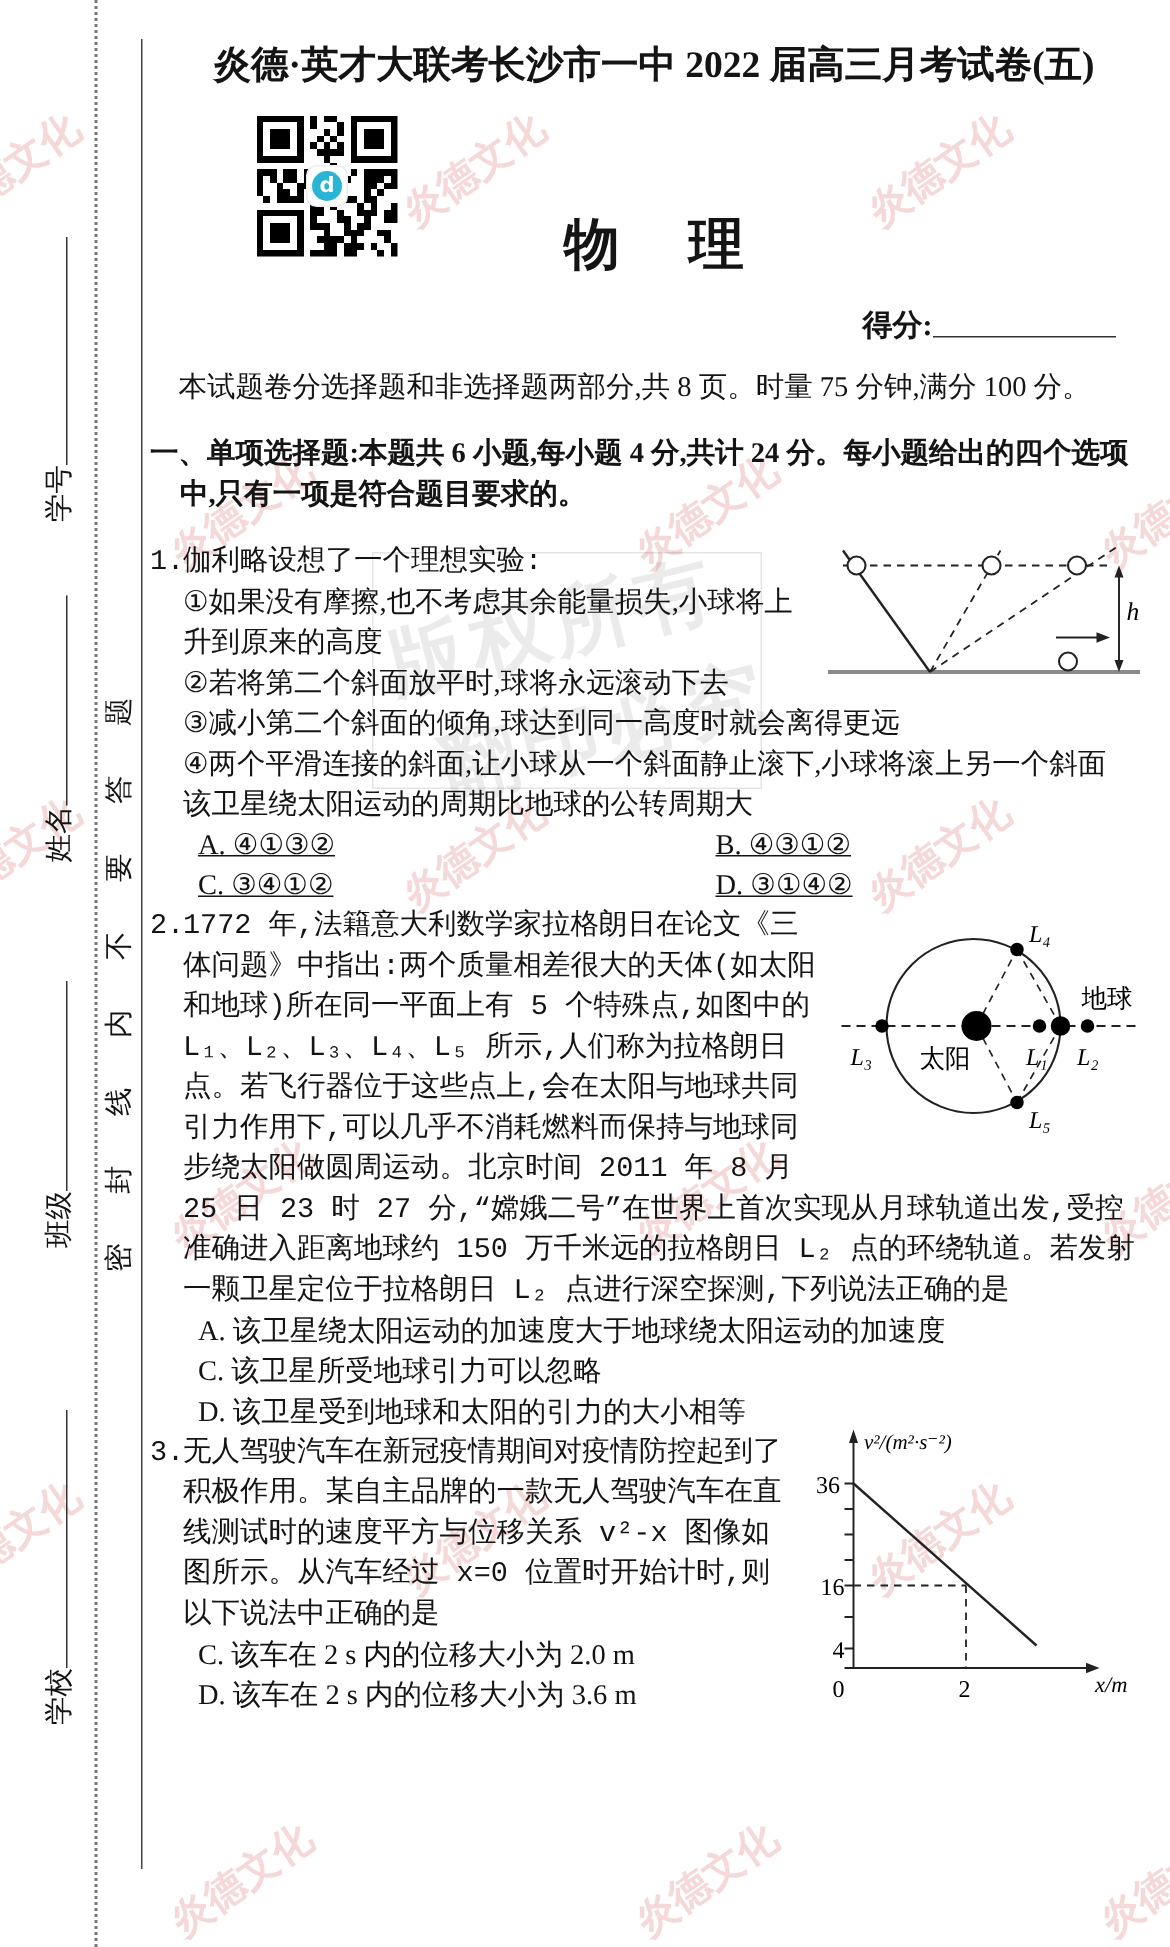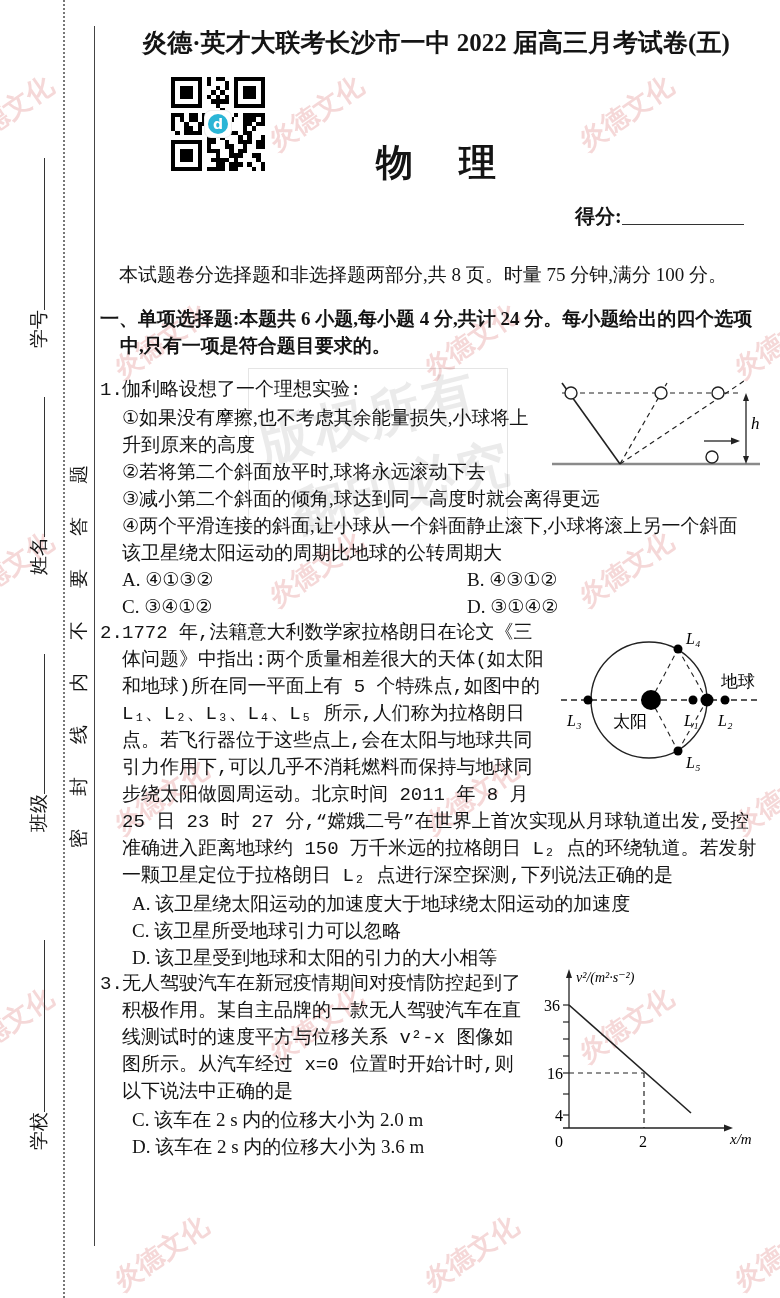--- a/index.html
+++ b/index.html
@@ -28,30 +28,30 @@
   .qr svg{display:block;width:94px;height:94px;}
   .qr-logo{position:absolute;left:34px;top:34px;width:26px;height:26px;background:#fff;border-radius:6px;
            display:flex;align-items:center;justify-content:center;box-shadow:0 0 0 1px #eee;}
   .qr-logo .dot{width:20px;height:20px;border-radius:50%;background:#2ab5d6;color:#fff;
                 font-family:"DejaVu Sans",sans-serif;font-weight:bold;font-size:14px;line-height:20px;text-align:center;}
   .subject{position:absolute;left:100px;top:90px;width:672px;text-align:center;
            font-size:37px;font-weight:bold;letter-spacing:46px;text-indent:46px;z-index:3;margin-top:48px;}
   .score-row{position:absolute;left:575px;top:203px;font-size:20px;font-weight:bold;z-index:3;}
   .score-row .blank{display:inline-block;width:122px;border-bottom:1.5px solid #333;height:20px;vertical-align:-2px;}
   
-  .flow{position:absolute;left:100px;top:261px;width:668px;font-size:19px;line-height:27px;z-index:3;}
+  .flow{position:absolute;left:100px;top:245px;width:668px;font-size:19px;line-height:27px;z-index:3;}
   .intro{text-indent:19px;margin-bottom:17px;}
   .sec-head{font-weight:bold;padding-left:20px;text-indent:-20px;margin-bottom:18px;}
   .question{padding-left:22px;}
   .qstem{text-indent:-22px;font-family:Liberation Mono, monospace;}
   .qnum{display:inline-block;text-indent:0;width:22px;}
   .fig{float:right;position:relative;z-index:3;background:transparent;}
   .fig svg{display:block;}
   .fig text{font-family:"Liberation Serif","DejaVu Serif","DejaVu Sans",serif;}
-  .opt-grid2{display:grid;grid-template-columns:345px auto;margin-left:0;}
+  .opt-grid2{display:grid;grid-template-columns:345px auto;margin-left:10px;text-decoration:underline;}
   .opt-line{margin-left:10px;}
   
   .footer{position:absolute;left:100px;top:1247px;width:660px;text-align:center;font-size:18px;z-index:3;}
   .it{font-style:italic;}
 </style>
 </head>
 <body>
 <div class="page">
 
   <div id="wm-layer">

